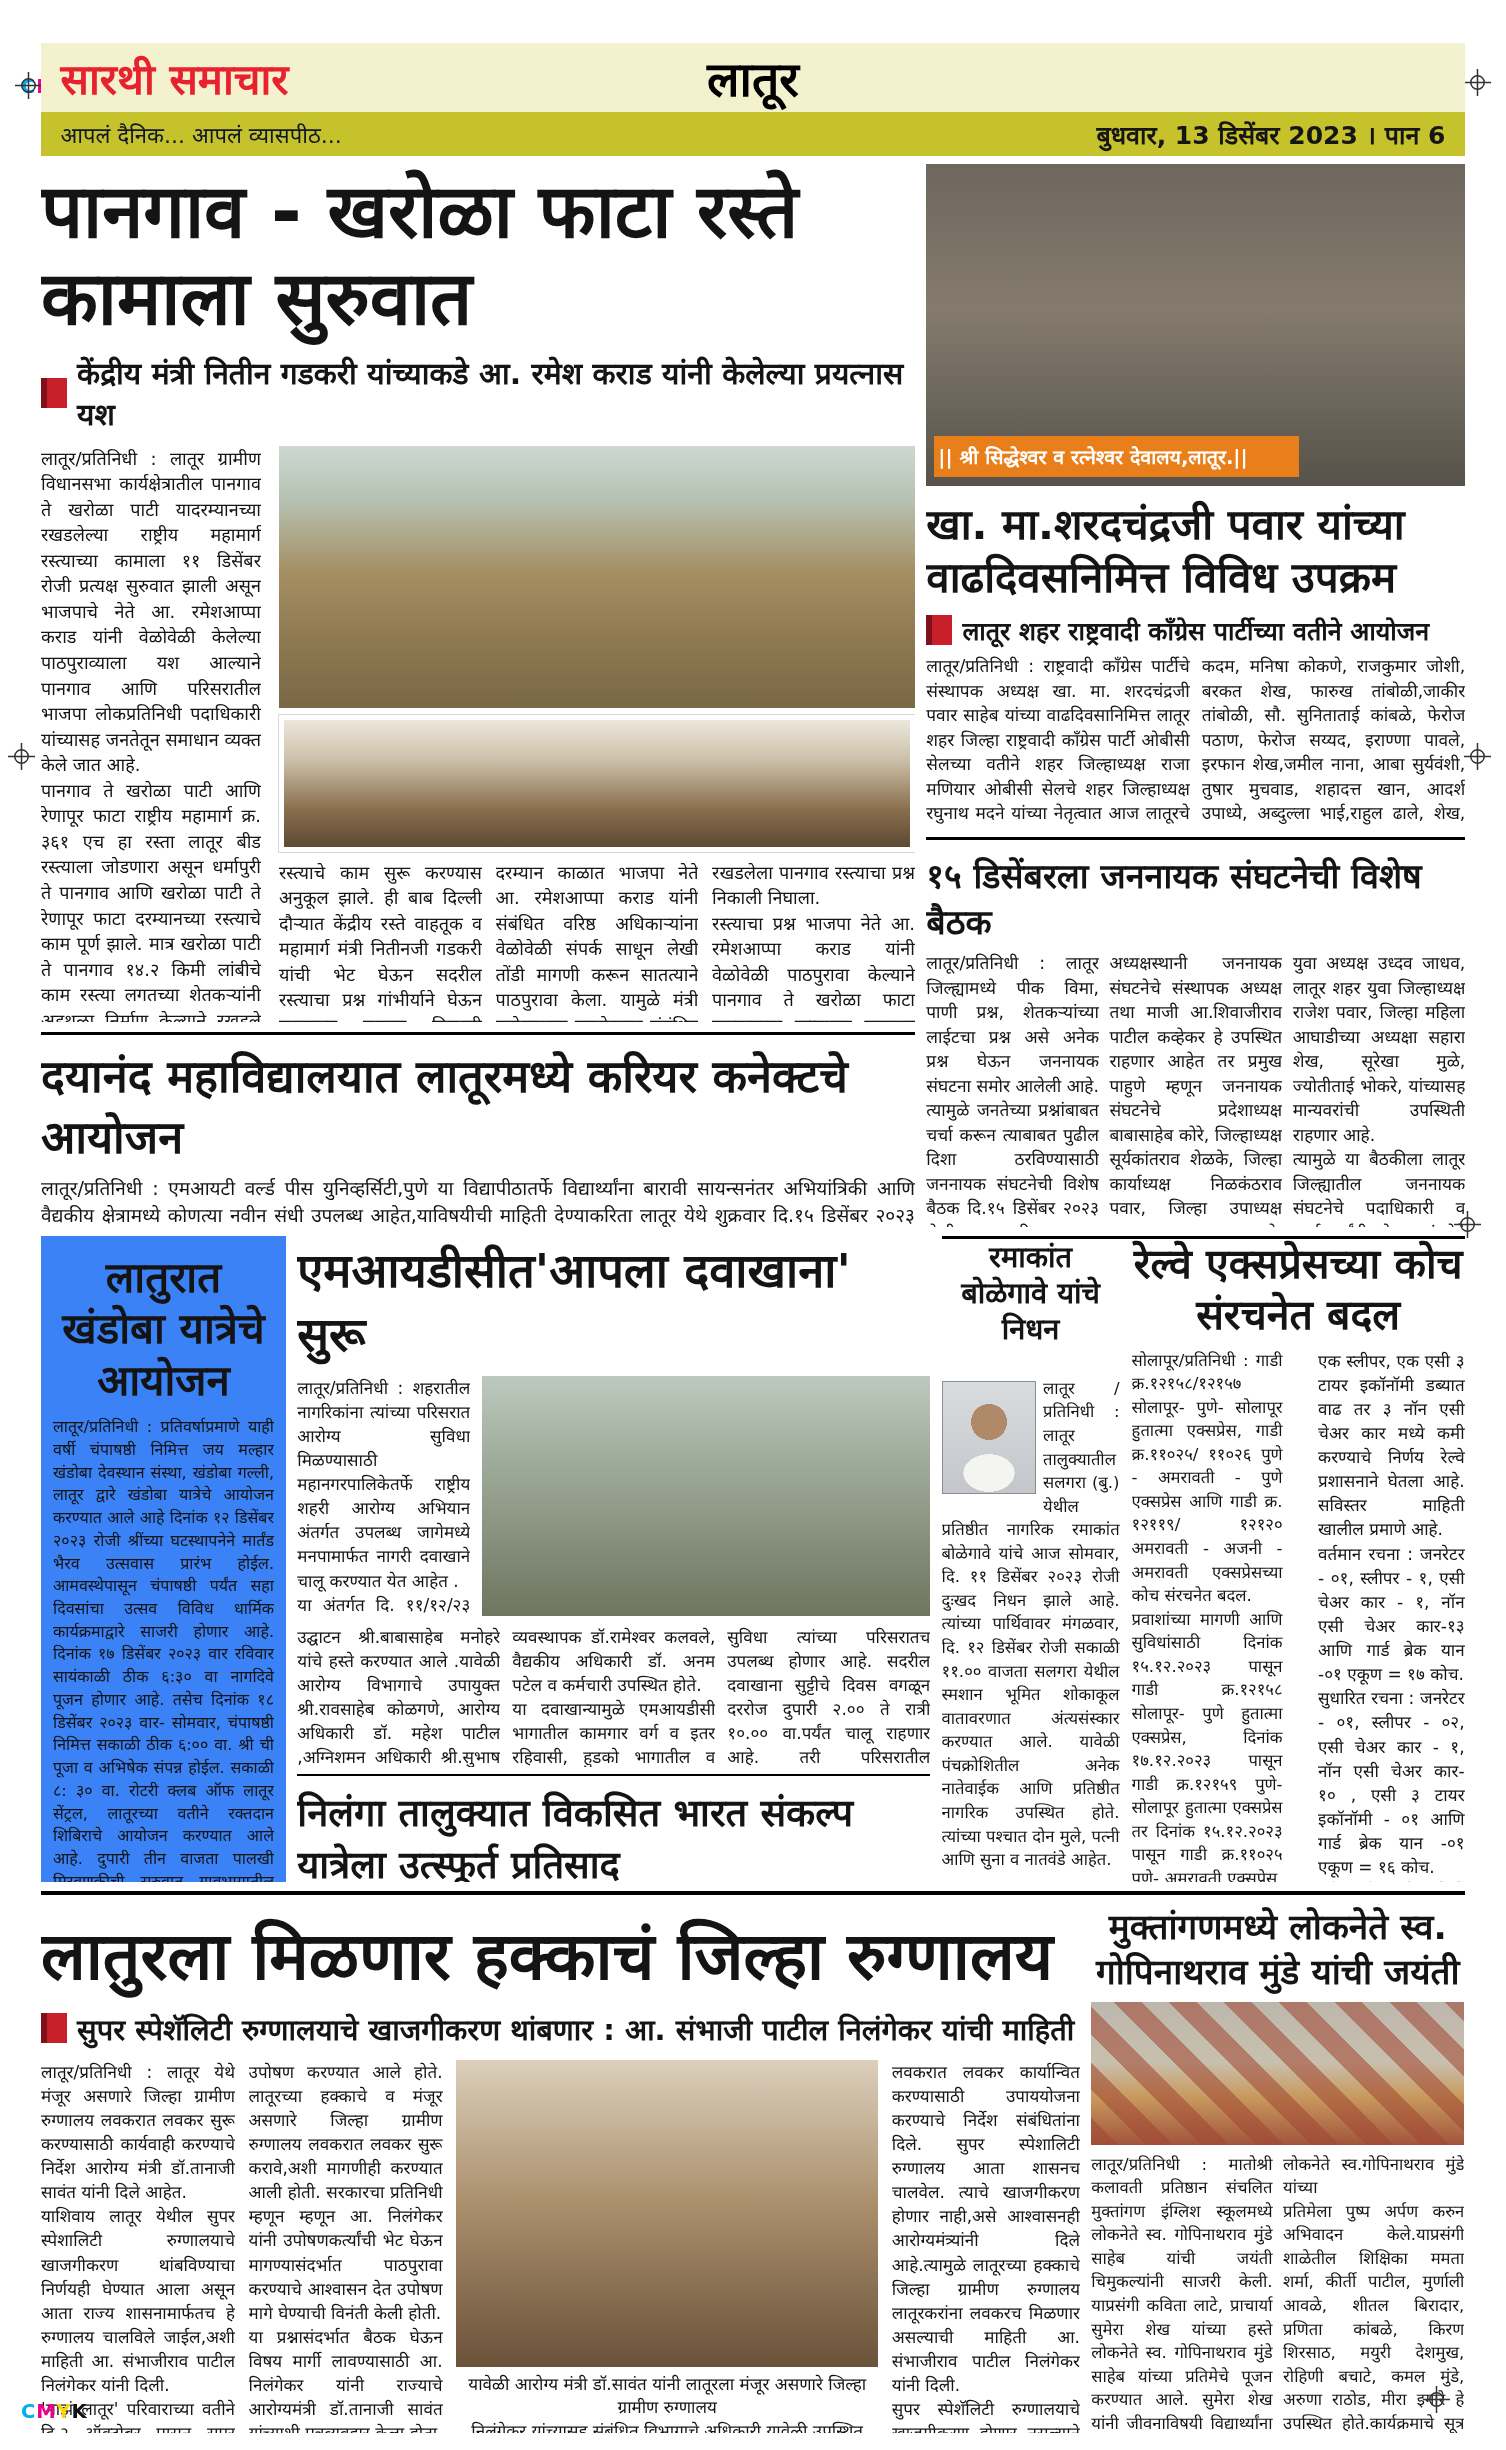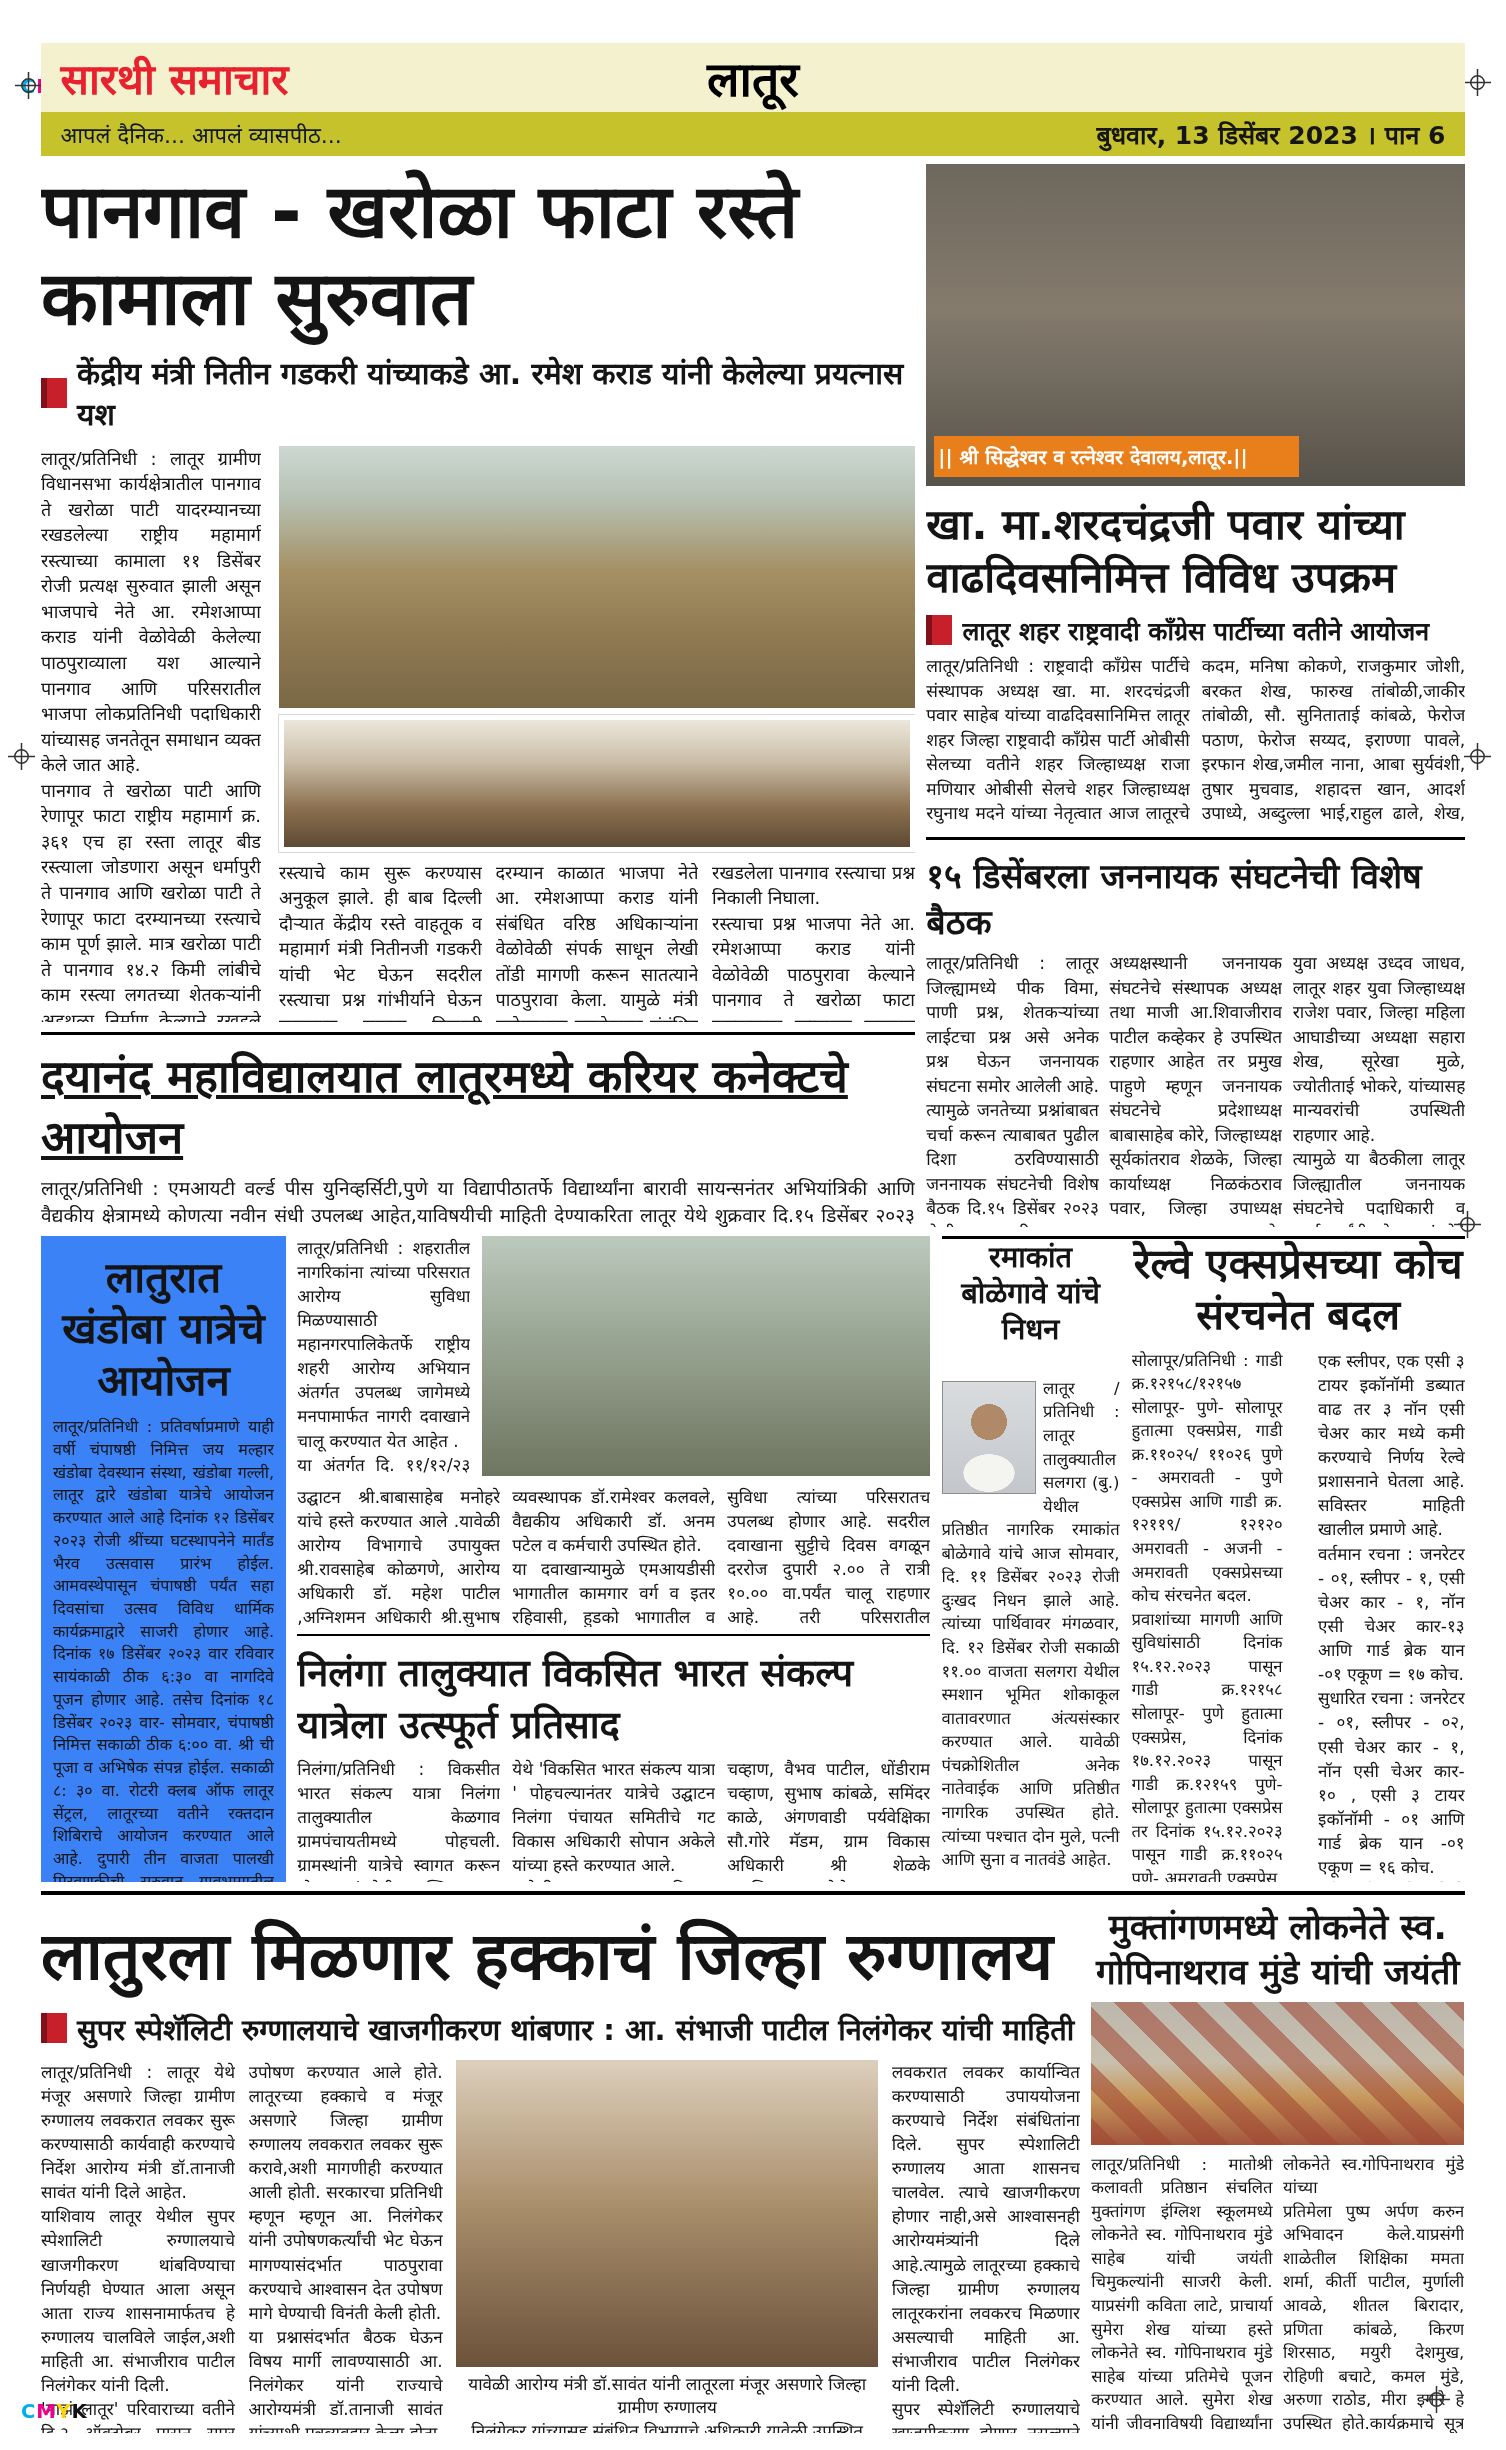--- a/index.html
+++ b/index.html
@@ -48,21 +48,21 @@
   .zt-left{display:flex;flex-direction:column;overflow:hidden;}
   .ms-headline{font-size:74px;line-height:1.17;font-weight:bold;margin:4.5px 0 10.5px;}
   .ms-kicker{font-size:30px;font-weight:bold;}
   .ms-body{display:flex;gap:18px;height:576px;margin-top:12px;}
   .ms-col1{flex:none;width:220px;}
   .ms-right{flex:1;display:flex;flex-direction:column;gap:7.5px;}
   .ms-ph1{height:262px;flex:none;}
   .ms-ph2{height:127px;flex:none;}
   .ms-rowtext{display:flex;gap:13.6px;flex:1;overflow:hidden;}
   .ms-rowtext .txt{flex:1;}
-  .career-headline{font-size:45px;font-weight:bold;margin:1.5px 0 9px;text-decoration:underline;}
+  .career-headline{font-size:45px;font-weight:bold;margin:1.5px 0 9px;}
   .career-body{font-size:19px;height:160px;}
   
   .zt-right{display:flex;flex-direction:column;overflow:hidden;}
   .pw-photo{height:322px;flex:none;}
   .pw-headline{font-size:42px;line-height:1.28;font-weight:bold;margin:12px 0 7.5px;}
   .pw-kicker{font-size:25px;font-weight:bold;}
   .pw-body{display:flex;gap:12px;height:172px;margin-top:7.5px;}
   .pw-body .txt{flex:1;font-size:17.3px;}
   .bt-headline{font-size:34px;font-weight:bold;margin:4.5px 0 7.5px;}
   .bt-body{display:flex;gap:10.5px;flex:1;overflow:hidden;}
@@ -227,20 +227,21 @@
 
   <section class="zone-mid">
     <div class="ybox">
       <h2 class="yb-headline">लातुरात खंडोबा यात्रेचे आयोजन</h2>
       <div class="txt">लातूर/प्रतिनिधी :  प्रतिवर्षाप्रमाणे याही वर्षी चंपाषष्ठी निमित्त जय मल्हार खंडोबा देवस्थान संस्था, खंडोबा गल्ली, लातूर द्वारे खंडोबा यात्रेचे आयोजन करण्यात आले आहे दिनांक १२ डिसेंबर २०२३ रोजी श्रींच्या घटस्थापनेने मार्तंड भैरव उत्सवास प्रारंभ होईल. आमवस्थेपासून चंपाषष्ठी पर्यंत सहा दिवसांचा उत्सव विविध धार्मिक कार्यक्रमाद्वारे साजरी होणार आहे. दिनांक १७ डिसेंबर २०२३ वार रविवार सायंकाळी ठीक ६:३० वा नागदिवे पूजन होणार आहे. तसेच दिनांक १८ डिसेंबर २०२३ वार- सोमवार, चंपाषष्ठी निमित्त सकाळी ठीक ६:०० वा. श्री ची पूजा व अभिषेक संपन्न होईल. सकाळी ८: ३० वा. रोटरी क्लब ऑफ लातूर सेंट्रल, लातूरच्या वतीने रक्तदान शिबिराचे आयोजन करण्यात आले आहे. दुपारी तीन वाजता पालखी मिरवणुकीची सुरुवात गावभागातील मार्ग रामलिंगेश्वर मंदिर-पटेल चौक-खडक हनुमान-दयाराम रोड-सुभाष चौक-हनुमान चौक-गांधी चौक-औसा हनुमान मार्गे खंडोबा मंदिर परिसरात रात्री दहा वाजता विसर्जित होई.
 जास्तीत जास्त भाविकांनी दर्शन व महाप्रसादाचा लाभ घ्यावा असे आवाहन यात्रा समिती व मंदिर व्यवस्थापनाच्या वतीने करण्यात येत आहे.</div>
     </div>
 
     <div class="zm-center">
       <div>
+        <h2 class="dv-headline">एमआयडीसीत'आपला दवाखाना' सुरू</h2>
         <div class="dv-row">
           <div class="dv-col1 txt">लातूर/प्रतिनिधी : शहरातील नागरिकांना त्यांच्या परिसरात आरोग्य सुविधा मिळण्यासाठी महानगरपालिकेतर्फे राष्ट्रीय शहरी आरोग्य अभियान अंतर्गत उपलब्ध जागेमध्ये मनपामार्फत नागरी दवाखाने चालू करण्यात येत आहेत .
 या अंतर्गत दि. ११/१२/२३ रोजी एमआयडीसी भागातील अग्नीशमन कार्यालय परिसरात महापालिकेमार्फत ''हिंदूहृदयसम्राट बाळासाहेब ठाकरे आपला दवाखाना'' चालू करण्यात आला. दवाखान्याचे</div>
           <div class="photo ph-clinic dv-photo"></div>
         </div>
         <div class="dv-cols">
           <div class="txt">उद्घाटन श्री.बाबासाहेब मनोहरे यांचे हस्ते करण्यात आले .यावेळी आरोग्य विभागाचे उपायुक्त श्री.रावसाहेब कोळगणे, आरोग्य अधिकारी डॉ. महेश पाटील ,अग्निशमन अधिकारी श्री.सुभाष कदम ,शहर कार्यक्रम</div>
           <div class="txt">व्यवस्थापक डॉ.रामेश्वर कलवले, वैद्यकीय अधिकारी डॉ. अनम पटेल व कर्मचारी उपस्थित होते.
 या दवाखान्यामुळे एमआयडीसी भागातील कामगार वर्ग व इतर रहिवासी, हुडको भागातील व परिसरातील नागरिक, शासकीय वसाहतीतील नागरिक यांना प्राथमिक आरोग्य</div>
           <div class="txt">सुविधा त्यांच्या परिसरातच उपलब्ध होणार आहे. सदरील दवाखाना सुट्टीचे दिवस वगळून दररोज दुपारी २.०० ते रात्री १०.०० वा.पर्यंत चालू राहणार आहे. तरी परिसरातील नागरिकांनी या सुविधेचा लाभ घ्यावा असे आवाहन लातूर शहर महानगरपालिकेच्या वतीने करण्यात येत आहे.</div>

